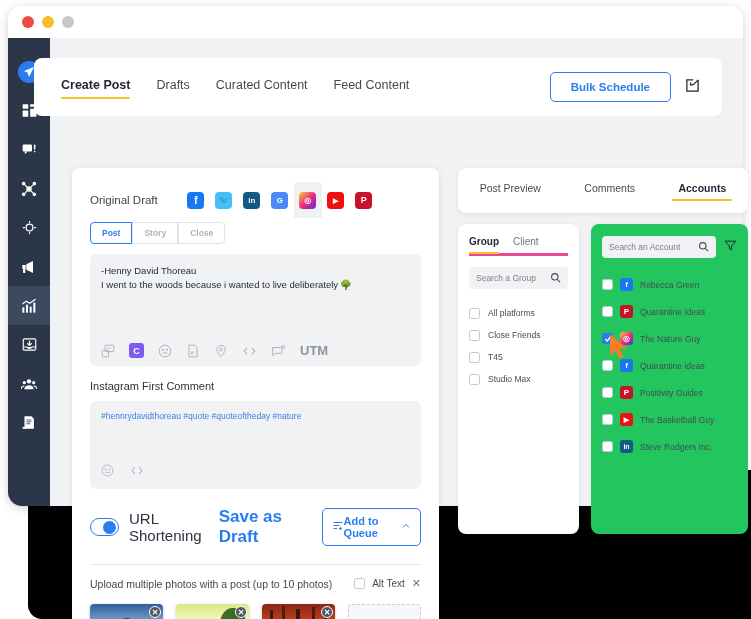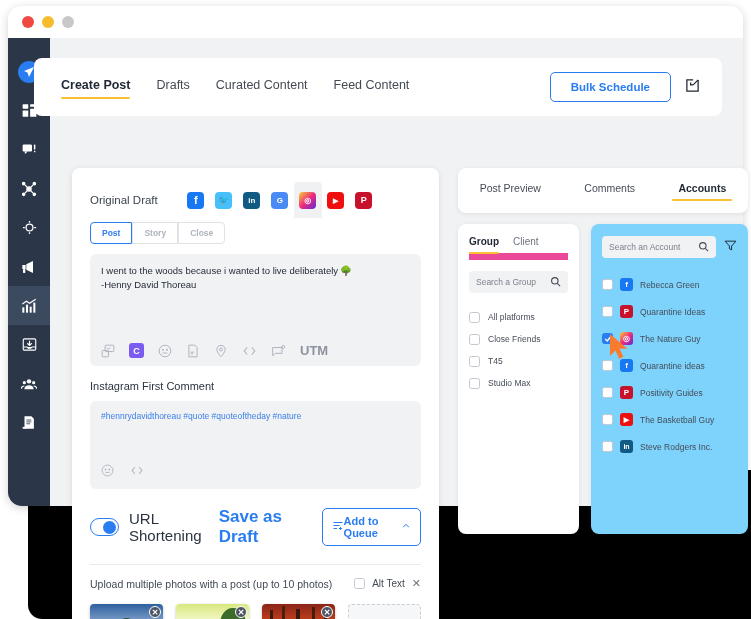--- a/index.html
+++ b/index.html
@@ -251,24 +251,24 @@
     content: ""; position: absolute; left: -6px; right: -6px; bottom: -2px;
     height: 2.5px; background: #f8c032; border-radius: 2px;
   }
 
   .panels { display: flex; gap: 12px; margin-top: 11px; }
   .panel-group {
     width: 121px; height: 310px; background: #fff; border-radius: 8px;
     box-shadow: 0 1px 5px rgba(0,0,0,.08); padding: 12px 11px;
   }
   .panel-acct {
-    width: 157px; height: 310px; background: #7dd3fc; border-radius: 8px;
+    width: 157px; height: 310px; background: #22c55e; border-radius: 8px;
     box-shadow: 0 1px 5px rgba(0,0,0,.08); padding: 12px 11px;
   }
-  .gtabs { display: flex; gap: 14px; border-bottom: 7px solid #ec4899; }
+  .gtabs { display: flex; gap: 14px; border-bottom: 3px solid #ec4899; }
   .gtab { font-size: 10px; color: #6d737d; padding-bottom: 6px; position: relative; }
   .gtab.active { font-weight: bold; color: #1f2733; }
   .gtab.active::after {
     content: ""; position: absolute; left: 0; right: 0; bottom: -1px;
     height: 2.5px; background: #f8c032; border-radius: 2px;
   }
   .searchbox {
     margin-top: 11px; background: #f1f2f4; border-radius: 4px;
     height: 22px; display: flex; align-items: center;
     padding: 0 7px; gap: 5px;
@@ -464,22 +464,22 @@
           </div>
         </div>
 
         <div class="seg-row">
           <div class="seg active">Post</div>
           <div class="seg">Story</div>
           <div class="seg">Close</div>
         </div>
 
         <div class="composer">
+          <div class="composer-text">-Henny David Thoreau</div>
           <div class="composer-text">I went to the woods because i wanted to live deliberately 🌳</div>
-          <div class="composer-text">-Henny David Thoreau</div>
           <div class="composer-tools">
             <span class="tool">
               <svg width="14" height="14" viewBox="0 0 24 24" fill="none" stroke="#aeb4be" stroke-width="1.7">
                   <rect x="7" y="2" width="15" height="11" rx="1.5"></rect>
                   <rect x="2" y="11" width="11" height="11" rx="1.5"></rect>
                   <path d="M10 6l3 3 3-3"></path>
                 </svg>
             </span>
             <span class="tool canva">C</span>
             <span class="tool">

